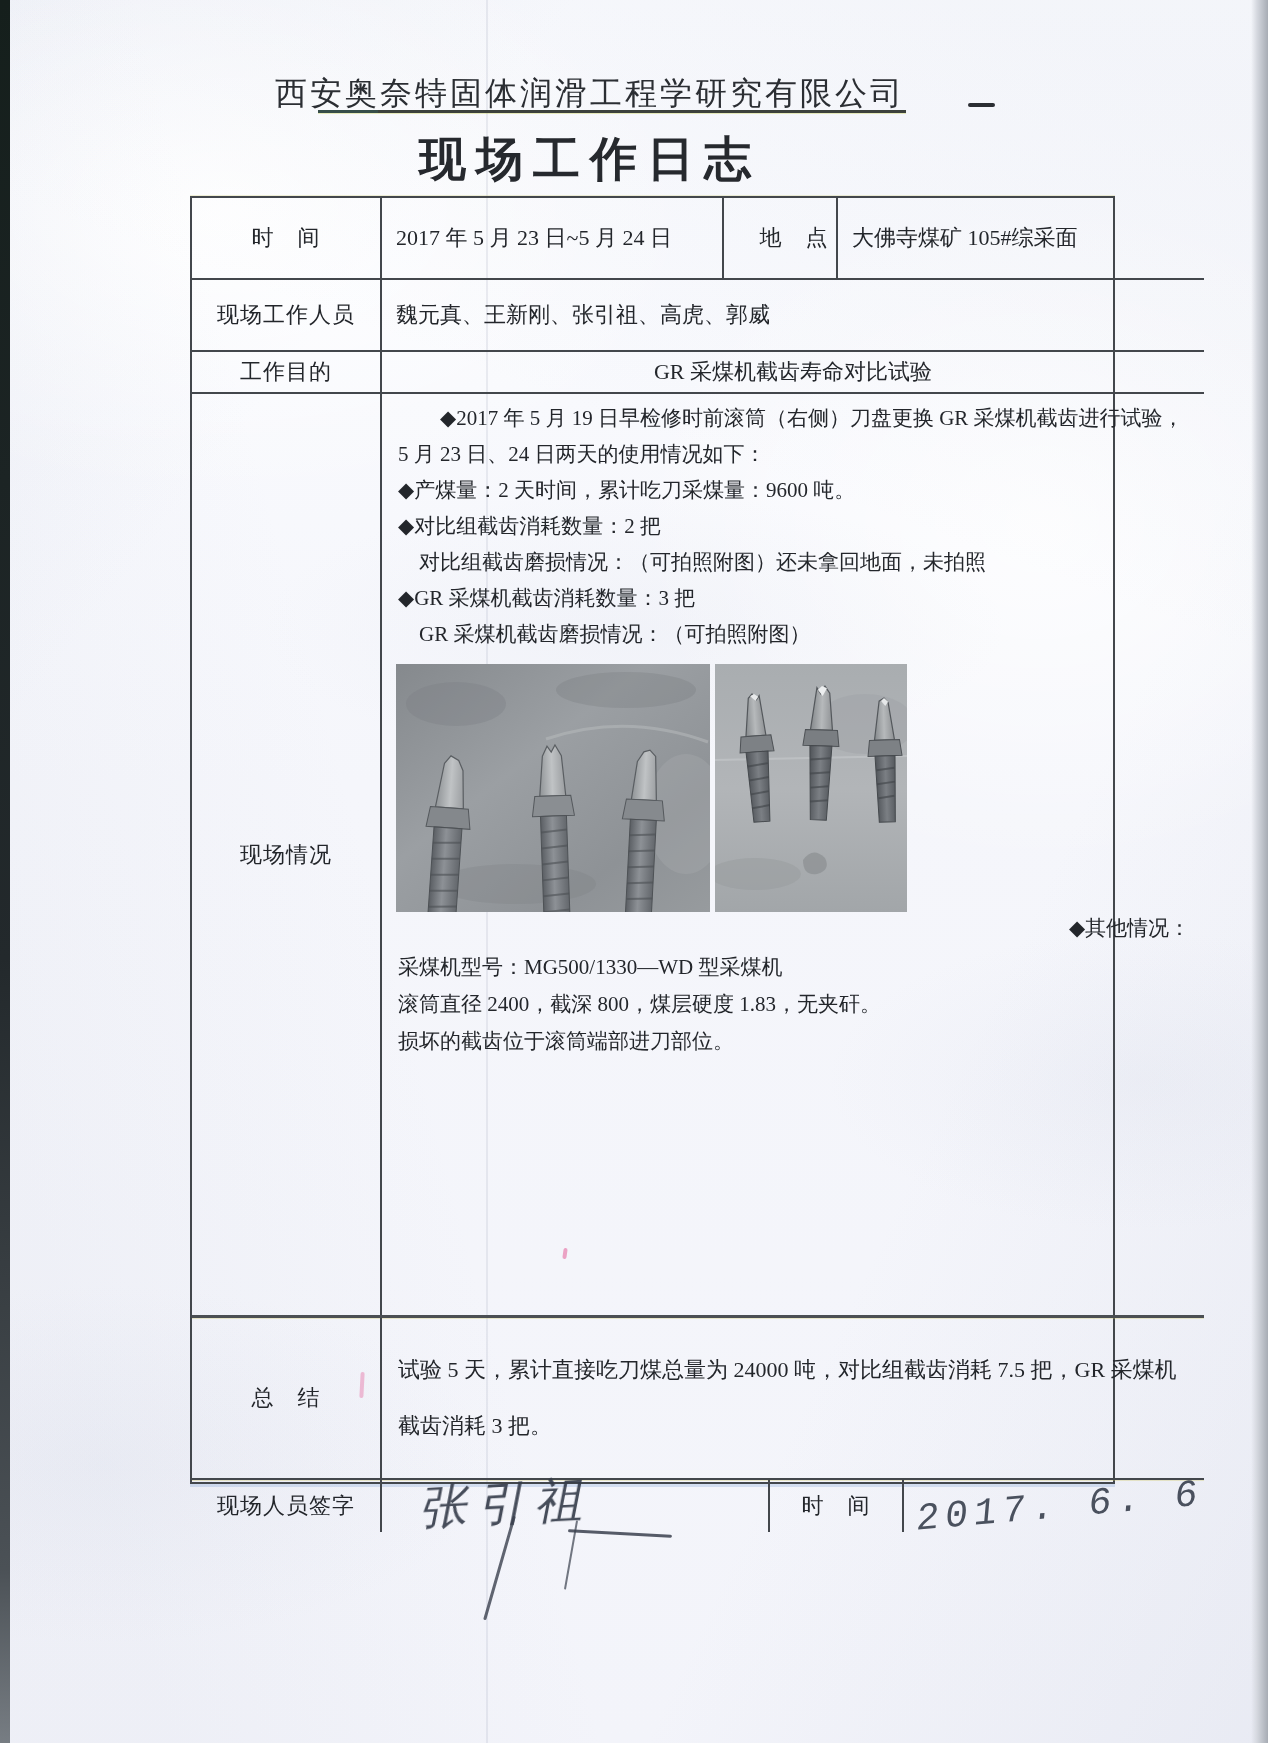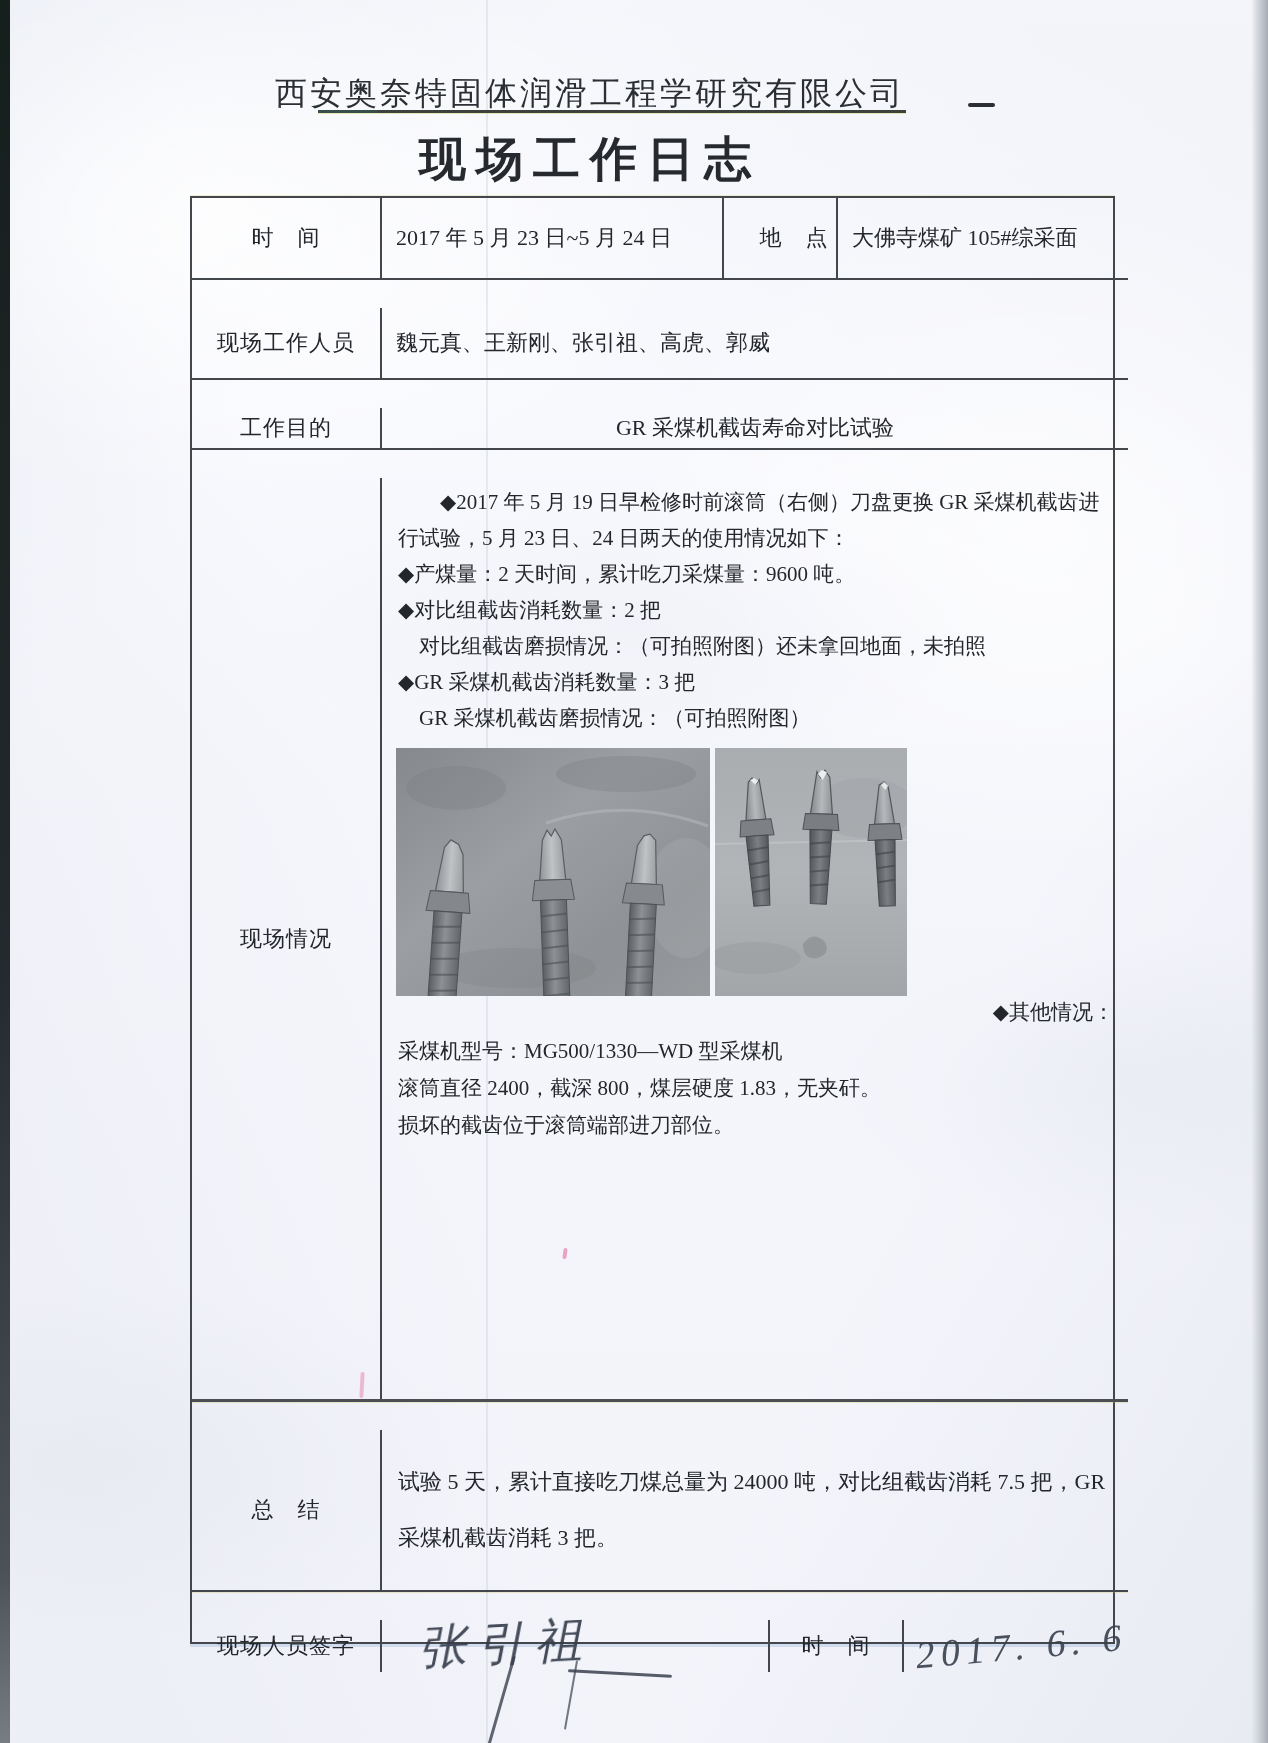--- a/index.html
+++ b/index.html
@@ -41,26 +41,26 @@
   
   .company{position:absolute;left:0;top:72px;width:1180px;text-align:center;
     font-size:32px;letter-spacing:3px;color:#2b2e33;}
   .company-underline{position:absolute;left:318px;top:110px;width:588px;height:3px;
     background:#3c413c;box-shadow:0 1px 0 rgba(196,204,60,.35), inset 60px 0 0 rgba(40,120,110,.25);}
   .title{position:absolute;left:0;top:128px;width:1180px;margin:0;text-align:center;
     font-family:"Liberation Sans","DejaVu Sans",sans-serif;
     font-size:47px;font-weight:bold;letter-spacing:10px;color:#26292e;}
 
   
-  .doc-table{position:absolute;left:190px;top:196px;width:925px;height:1448px;
+  .doc-table{position:absolute;left:190px;top:196px;width:925px;height:1288px;
     border:2px solid var(--line);box-sizing:border-box;
     box-shadow:0 3px 0 rgba(95,140,205,.22), 0 -1px 0 rgba(200,195,90,.25);
-    display:grid;grid-template-rows:82px 72px 42px 924px 162px 52px;overflow:visible;gap:28px;}
+    display:grid;grid-template-rows:82px 72px 42px 924px 162px 52px;overflow:visible;}
   .row{display:flex;border-bottom:2px solid var(--line);box-sizing:border-box;min-height:0;}
-  .row:last-child{border-bottom:none;}
+  .row:last-child{border-bottom:none;font-family:Liberation Mono, monospace;}
   .row-site{border-bottom:3px solid #4b4f53;box-shadow:0 1px 0 rgba(205,196,84,.30);}
   .row-summary{box-shadow:0 1px 0 rgba(205,196,84,.30);}
   .cell{box-sizing:border-box;border-right:2px solid var(--line);min-width:0;
     display:flex;align-items:center;}
   .cell:last-child{border-right:none;}
   .cell-label{justify-content:center;text-align:center;font-size:22px;letter-spacing:1px;}
   .c-190{flex:0 0 190px;}
   .c-342{flex:0 0 342px;}
   .c-114{flex:0 0 114px;padding-left:28px;}
   .c-388{flex:0 0 388px;}

